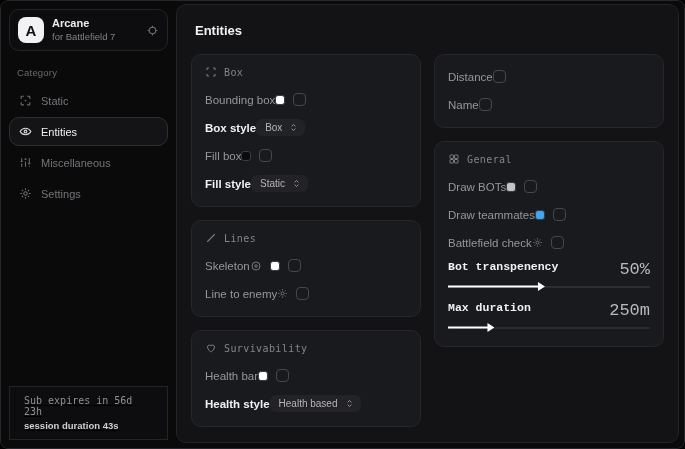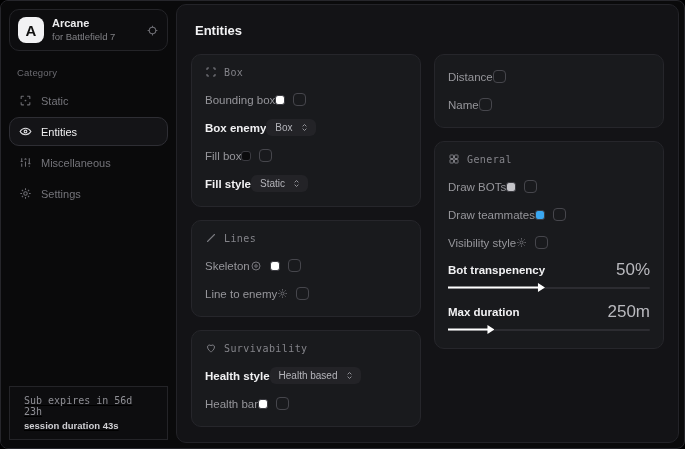--- a/index.html
+++ b/index.html
@@ -56,21 +56,21 @@
   .swatch { width:10px; height:10px; border-radius:3px; border:1px solid #3a3a40; }
   .checkbox { width:13px; height:13px; border:1.5px solid #46464c; border-radius:4px;
     background:transparent; }
   .mini-ico { display:flex; color:#75757b; }
   .dropdown { display:flex; align-items:center; gap:7px; background:#232327;
     border-radius:6px; padding:3px 7px 3px 9px; color:#b4b4ba; font-size:10px; }
   .dropdown .ico { display:flex; color:#9a9aa0; }
 
   .slider-group { margin-bottom:10px; }
   .slider-group:last-child { margin-bottom:2px; }
-  .slider-top { display:flex; justify-content:space-between; align-items:center; min-height:18px; }
+  .slider-top { display:flex; justify-content:space-between; min-height:18px;font-family:Liberation Mono, monospace; }
   .slider-val { font-size:17px; color:#b9b9be; }
   .slider-track { position:relative; height:9px; margin-top:3px; }
   .slider-track::before { content:""; position:absolute; left:0; right:0; top:3.5px;
     height:2px; background:#2c2c31; border-radius:2px; }
   .slider-fill { position:absolute; left:0; top:0; height:9px; background:#fff;
     clip-path:polygon(0 38%, calc(100% - 7px) 38%, calc(100% - 7px) 0, 100% 50%,
       calc(100% - 7px) 100%, calc(100% - 7px) 62%, 0 62%); }
 </style>
 </head>
 <body>
@@ -156,21 +156,21 @@
             <span>Box</span>
           </div>
           <div class="row">
             <span class="row-label">Bounding box</span>
             <span class="controls">
               <span class="swatch" style="background: rgb(255, 255, 255);"></span>
               <span class="checkbox"></span>
             </span>
           </div>
           <div class="row">
-            <span class="row-label strong">Box enemy</span>
+            <span class="row-label strong">Box style</span>
             <span class="dropdown">
               <span>Box</span>
               <span class="ico">
                 <svg width="9" height="9" viewBox="0 0 24 24" fill="none" stroke="currentColor" stroke-width="2.5">
                     <path d="M7 9l5-5 5 5M7 15l5 5 5-5"></path>
                   </svg>
               </span>
             </span>
           </div>
           <div class="row">
@@ -232,35 +232,35 @@
         <div class="panel">
           <div class="panel-head">
             <span class="ico">
               <svg width="12" height="12" viewBox="0 0 24 24" fill="none" stroke="currentColor" stroke-width="2">
                   <path d="M12 20s-7-4.5-7-10a4 4 0 0 1 7-2.6A4 4 0 0 1 19 10c0 5.5-7 10-7 10z"></path>
                 </svg>
             </span>
             <span>Survivability</span>
           </div>
           <div class="row">
+            <span class="row-label">Health bar</span>
+            <span class="controls">
+              <span class="swatch" style="background: rgb(255, 255, 255);"></span>
+              <span class="checkbox"></span>
+            </span>
+          </div>
+          <div class="row">
             <span class="row-label strong">Health style</span>
             <span class="dropdown">
               <span>Health based</span>
               <span class="ico">
                 <svg width="9" height="9" viewBox="0 0 24 24" fill="none" stroke="currentColor" stroke-width="2.5">
                     <path d="M7 9l5-5 5 5M7 15l5 5 5-5"></path>
                   </svg>
               </span>
-            </span>
-          </div>
-          <div class="row">
-            <span class="row-label">Health bar</span>
-            <span class="controls">
-              <span class="swatch" style="background: rgb(255, 255, 255);"></span>
-              <span class="checkbox"></span>
             </span>
           </div>
         </div>
       </div>
 
       <div class="col">
 
         <div class="panel">
           <div class="row">
             <span class="row-label">Distance</span>
@@ -296,21 +296,21 @@
             </span>
           </div>
           <div class="row">
             <span class="row-label">Draw teammates</span>
             <span class="controls">
               <span class="swatch" style="background: rgb(58, 168, 242);"></span>
               <span class="checkbox"></span>
             </span>
           </div>
           <div class="row">
-            <span class="row-label">Visibility style</span>
+            <span class="row-label">Battlefield check</span>
             <span class="controls">
               <span class="mini-ico">
                 <svg width="11" height="11" viewBox="0 0 24 24" fill="none" stroke="currentColor" stroke-width="2">
                     <circle cx="12" cy="12" r="3.2"></circle>
                     <path d="M12 2.5v3M12 18.5v3M2.5 12h3M18.5 12h3M5.3 5.3l2.1 2.1M16.6 16.6l2.1 2.1M18.7 5.3l-2.1 2.1M7.4 16.6l-2.1 2.1"></path>
                   </svg>
               </span>
               <span class="checkbox"></span>
             </span>
           </div>

